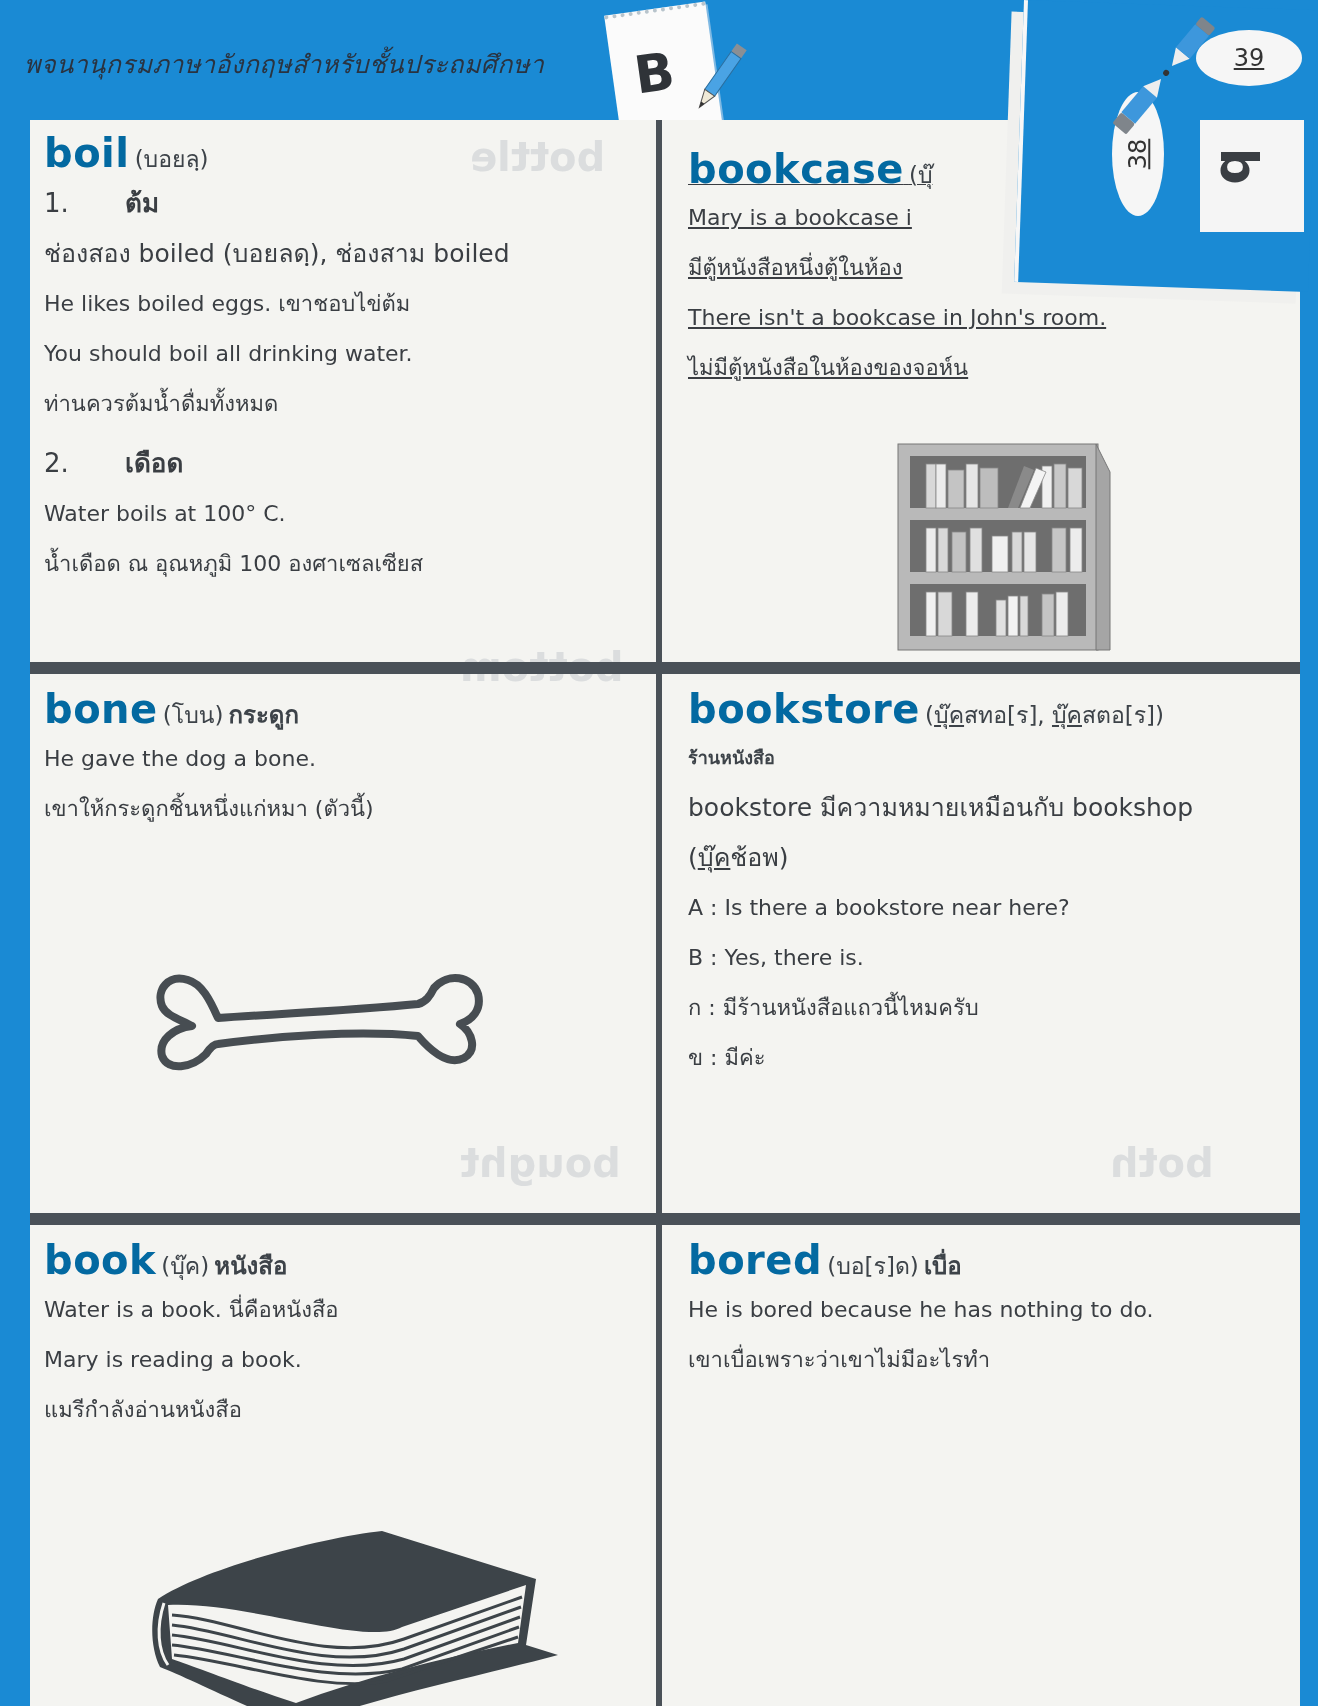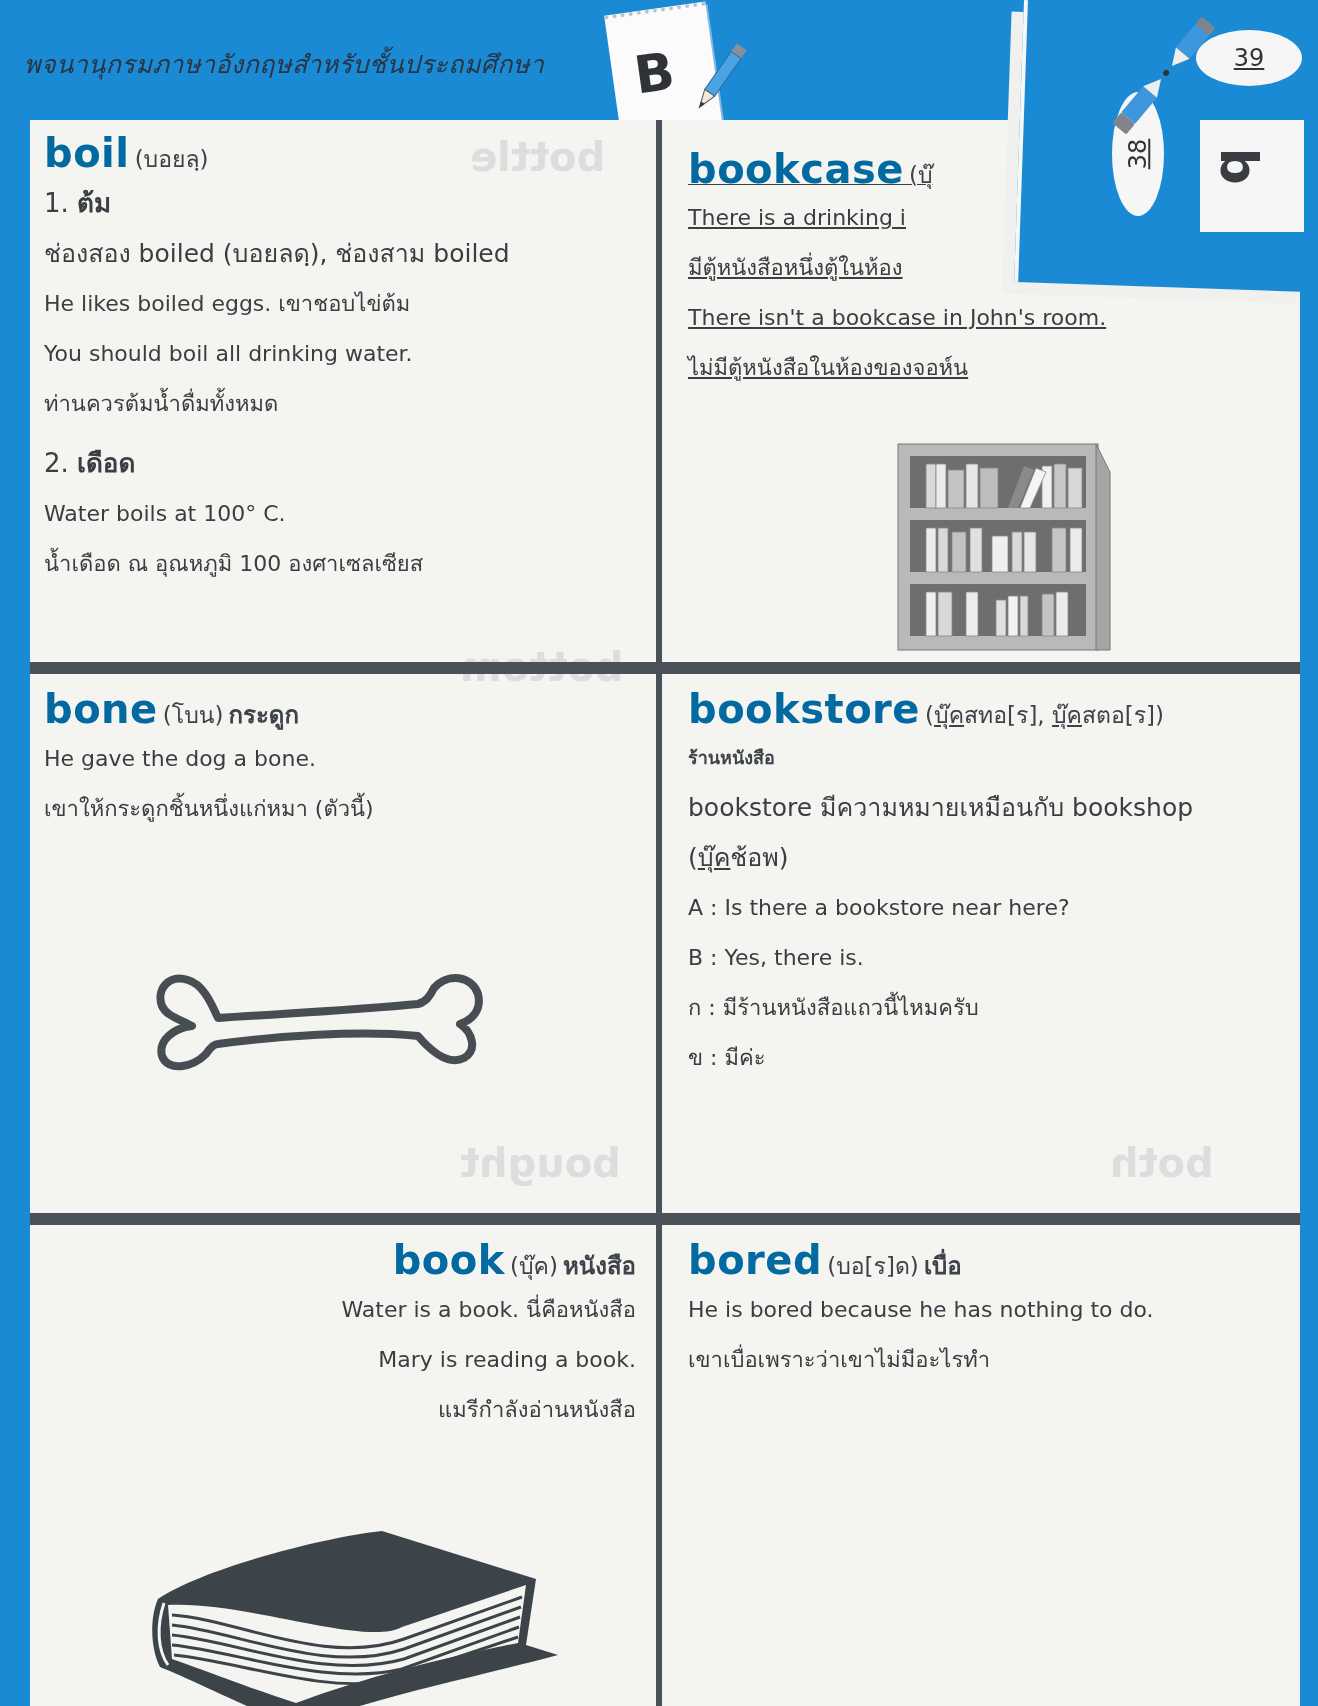--- a/index.html
+++ b/index.html
@@ -34,21 +34,21 @@
   .headword {
     font-family: "DejaVu Sans", sans-serif;
     font-weight: bold; font-size: 40px; color: #0369a1;
     letter-spacing: 0.5px;
   }
   .pron { font-size: 23px; color: #3d4349; font-weight: normal; }
   .meaning-bold { font-size: 24px; font-weight: bold; color: #3d4349; }
   .line { font-size: 22px; line-height: 50px; color: #3a3e43; white-space: nowrap; }
   .line-lg { font-size: 24px; line-height: 50px; color: #3a3e43; white-space: nowrap; }
   .sense { font-size: 26px; line-height: 52px; color: #3a3e43; }
-  .sense b { font-weight: bold; }
+  .sense b { font-weight: bold; margin-left: 48px; }
   .u { text-decoration: underline; }
   .ghost {
     position: absolute; color: #c8ccd0; opacity: 0.55; font-weight: bold;
     transform: scaleX(-1); pointer-events: none;
   }
   .notepad {
     position: absolute; left: 612px; top: 8px; width: 102px; height: 120px;
     background: #fbfbfb; transform: rotate(-8deg);
     box-shadow: 2px 3px 0 #7fb9e3;
     border-top: 4px dotted #b8c4cc;
@@ -125,21 +125,21 @@
     </div>
     <div class="line">Water boils at 100° C.</div>
     <div class="line">น้ำเดือด ณ อุณหภูมิ 100 องศาเซลเซียส</div>
   </div>
 
   <div class="cell" style="left:644px;top:16px;width:620px;text-decoration:underline;">
     <div>
       <span class="headword">bookcase</span>
       <span class="pron">(บุ๊</span>
     </div>
-    <div class="line">There is a drinking i</div>
+    <div class="line">Mary is a bookcase i</div>
     <div class="line">มีตู้หนังสือหนึ่งตู้ในห้อง</div>
     <div class="line">There isn't a bookcase in John's room.</div>
     <div class="line">ไม่มีตู้หนังสือในห้องของจอห์น</div>
     <svg style="position:absolute;left:222px;top:306px;" width="216" height="210" viewBox="0 0 216 210">
       <rect x="2" y="2" width="200" height="206" fill="#b9b9b9" stroke="#777"></rect>
       <polygon points="200,2 214,30 214,208 200,208" fill="#a5a5a5" stroke="#777"></polygon>
       <rect x="14" y="14" width="176" height="52" fill="#6e6e6e"></rect>
       <rect x="14" y="78" width="176" height="52" fill="#6e6e6e"></rect>
       <rect x="14" y="142" width="176" height="52" fill="#6e6e6e"></rect>
       <g fill="#d8d8d8" stroke="#888" stroke-width="0.8">
@@ -194,21 +194,21 @@
     </div>
     <div class="meaning-bold" style="line-height:50px;font-size:18px;">ร้านหนังสือ</div>
     <div class="line-lg" style="font-size:25px;">bookstore มีความหมายเหมือนกับ bookshop</div>
     <div class="line-lg" style="font-size:25px;">(<span class="u">บุ๊ค</span><span>ช้อพ</span>)</div>
     <div class="line"><span>A</span> : <span>Is there a bookstore near here?</span></div>
     <div class="line"><span>B</span> : <span>Yes, there is.</span></div>
     <div class="line"><span>ก</span> : <span>มีร้านหนังสือแถวนี้ไหมครับ</span></div>
     <div class="line"><span>ข</span> : <span>มีค่ะ</span></div>
   </div>
 
-  <div class="cell" style="left:0;top:1107px;width:620px;text-align:right;">
+  <div class="cell" style="left:0;top:1107px;width:620px;">
     <div>
       <span class="headword">book</span>
       <span class="pron">(บุ๊ค)</span>
       <span class="meaning-bold">หนังสือ</span>
     </div>
     <div class="line">Water is a book.   นี่คือหนังสือ</div>
     <div class="line">Mary is reading a book.</div>
     <div class="line">แมรีกำลังอ่านหนังสือ</div>
     <svg style="position:absolute;left:116px;top:300px;" width="430" height="200" viewBox="0 0 430 200">
       <path d="M12,72 C60,40 180,10 236,4 L390,52 L380,118 L412,128 C330,150 230,170 150,200 C100,180 40,150 14,140 C4,120 4,90 12,72 Z" fill="#3d4449"></path>

